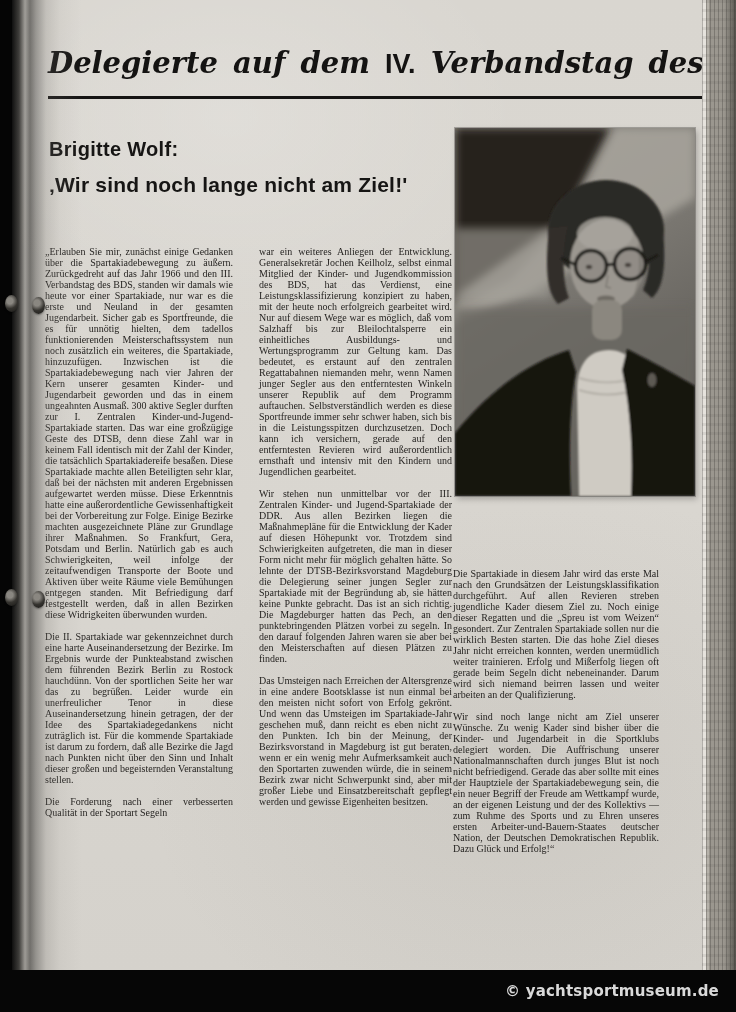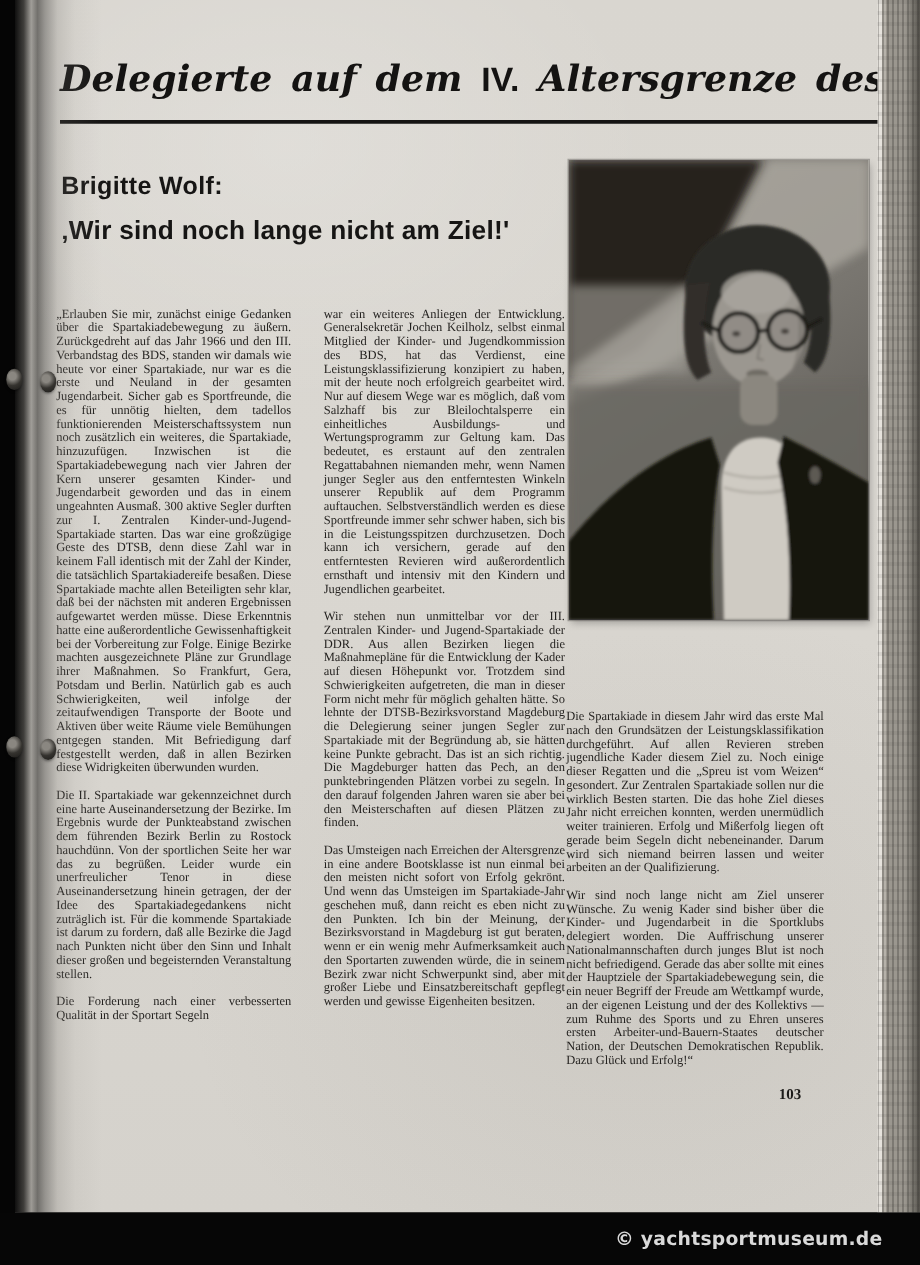--- a/index.html
+++ b/index.html
@@ -37,34 +37,34 @@
         box-shadow:0 0 0 1px rgba(60,58,54,.35), 2px 3px 6px rgba(0,0,0,.25);}
   .col{position:absolute;color:#211f1d;}
   .col p{margin:0 0 11px 0;font-family:"Liberation Serif",serif;font-size:10px;line-height:11px;
         text-align:justify;}
   .col-1{left:33px;top:246px;width:188px;}
   .col-2{left:247px;top:246px;width:193px;}
   .col-3{left:441px;top:568px;width:206px;}
   .pageno{text-align:right;padding-right:18px;margin-top:14px;font-family:"Liberation Serif",serif;
         font-weight:700;font-size:12px;color:#1c1b19;}
   .bottom-bar{position:absolute;left:0;top:970px;width:736px;height:42px;background:#060606;
-        display:flex;align-items:center;justify-content:flex-end;box-sizing:border-box;padding-right:30px;}
+        display:flex;align-items:center;justify-content:flex-end;box-sizing:border-box;padding-right:17px;}
   .watermark{font-family:"DejaVu Sans",sans-serif;font-weight:700;font-size:15px;color:#d9d9d9;
         letter-spacing:.2px;}
 </style>
 </head>
 <body>
 
 <div class="stage">
   <div class="paper">
 
     <div class="header-row">
       <span>Delegierte auf dem</span>
       <span class="hdr-roman">IV.</span>
-      <span>Altersgrenze des</span>
+      <span>Verbandstag des</span>
       <span class="hdr-bds">BDS</span>
     </div>
     <div class="header-rule"></div>
 
     <div class="author-line">Brigitte Wolf:</div>
     <div class="headline">‚Wir sind noch lange nicht am Ziel!'</div>
 
     <div class="photo">
       <svg width="240" height="368" viewBox="0 0 240 368" xmlns="http://www.w3.org/2000/svg">
         <defs>
@@ -120,21 +120,20 @@
 
     <div class="col col-2">
       <p>war ein weiteres Anliegen der Entwicklung. Generalsekretär Jochen Keilholz, selbst einmal Mitglied der Kinder- und Jugendkommission des BDS, hat das Verdienst, eine Leistungsklassifizierung konzipiert zu haben, mit der heute noch erfolgreich gearbeitet wird. Nur auf diesem Wege war es möglich, daß vom Salzhaff bis zur Bleilochtalsperre ein einheitliches Ausbildungs- und Wertungsprogramm zur Geltung kam. Das bedeutet, es erstaunt auf den zentralen Regattabahnen niemanden mehr, wenn Namen junger Segler aus den entferntesten Winkeln unserer Republik auf dem Programm auftauchen. Selbstverständlich werden es diese Sportfreunde immer sehr schwer haben, sich bis in die Leistungsspitzen durchzusetzen. Doch kann ich versichern, gerade auf den entferntesten Revieren wird außerordentlich ernsthaft und intensiv mit den Kindern und Jugendlichen gearbeitet.</p>
       <p>Wir stehen nun unmittelbar vor der III. Zentralen Kinder- und Jugend-Spartakiade der DDR. Aus allen Bezirken liegen die Maßnahmepläne für die Entwicklung der Kader auf diesen Höhepunkt vor. Trotzdem sind Schwierigkeiten aufgetreten, die man in dieser Form nicht mehr für möglich gehalten hätte. So lehnte der DTSB-Bezirksvorstand Magdeburg die Delegierung seiner jungen Segler zur Spartakiade mit der Begründung ab, sie hätten keine Punkte gebracht. Das ist an sich richtig. Die Magdeburger hatten das Pech, an den punktebringenden Plätzen vorbei zu segeln. In den darauf folgenden Jahren waren sie aber bei den Meisterschaften auf diesen Plätzen zu finden.</p>
       <p>Das Umsteigen nach Erreichen der Altersgrenze in eine andere Bootsklasse ist nun einmal bei den meisten nicht sofort von Erfolg gekrönt. Und wenn das Umsteigen im Spartakiade-Jahr geschehen muß, dann reicht es eben nicht zu den Punkten. Ich bin der Meinung, der Bezirksvorstand in Magdeburg ist gut beraten, wenn er ein wenig mehr Aufmerksamkeit auch den Sportarten zuwenden würde, die in seinem Bezirk zwar nicht Schwerpunkt sind, aber mit großer Liebe und Einsatzbereitschaft gepflegt werden und gewisse Eigenheiten besitzen.</p>
     </div>
 
     <div class="col col-3">
       <p>Die Spartakiade in diesem Jahr wird das erste Mal nach den Grundsätzen der Leistungsklassifikation durchgeführt. Auf allen Revieren streben jugendliche Kader diesem Ziel zu. Noch einige dieser Regatten und die „Spreu ist vom Weizen“ gesondert. Zur Zentralen Spartakiade sollen nur die wirklich Besten starten. Die das hohe Ziel dieses Jahr nicht erreichen konnten, werden unermüdlich weiter trainieren. Erfolg und Mißerfolg liegen oft gerade beim Segeln dicht nebeneinander. Darum wird sich niemand beirren lassen und weiter arbeiten an der Qualifizierung.</p>
       <p>Wir sind noch lange nicht am Ziel unserer Wünsche. Zu wenig Kader sind bisher über die Kinder- und Jugendarbeit in die Sportklubs delegiert worden. Die Auffrischung unserer Nationalmannschaften durch junges Blut ist noch nicht befriedigend. Gerade das aber sollte mit eines der Hauptziele der Spartakiadebewegung sein, die ein neuer Begriff der Freude am Wettkampf wurde, an der eigenen Leistung und der des Kollektivs — zum Ruhme des Sports und zu Ehren unseres ersten Arbeiter-und-Bauern-Staates deutscher Nation, der Deutschen Demokratischen Republik. Dazu Glück und Erfolg!“</p>
-      <div class="pageno">103</div>
     </div>
 
     <div class="spine-shadow"></div>
     <div class="hole" style="left:-7px;top:295px;"></div>
     <div class="hole" style="left:20px;top:297px;"></div>
     <div class="hole" style="left:-7px;top:589px;"></div>
     <div class="hole" style="left:20px;top:591px;"></div>
     <div class="fore-edge"></div>
   </div>
 

